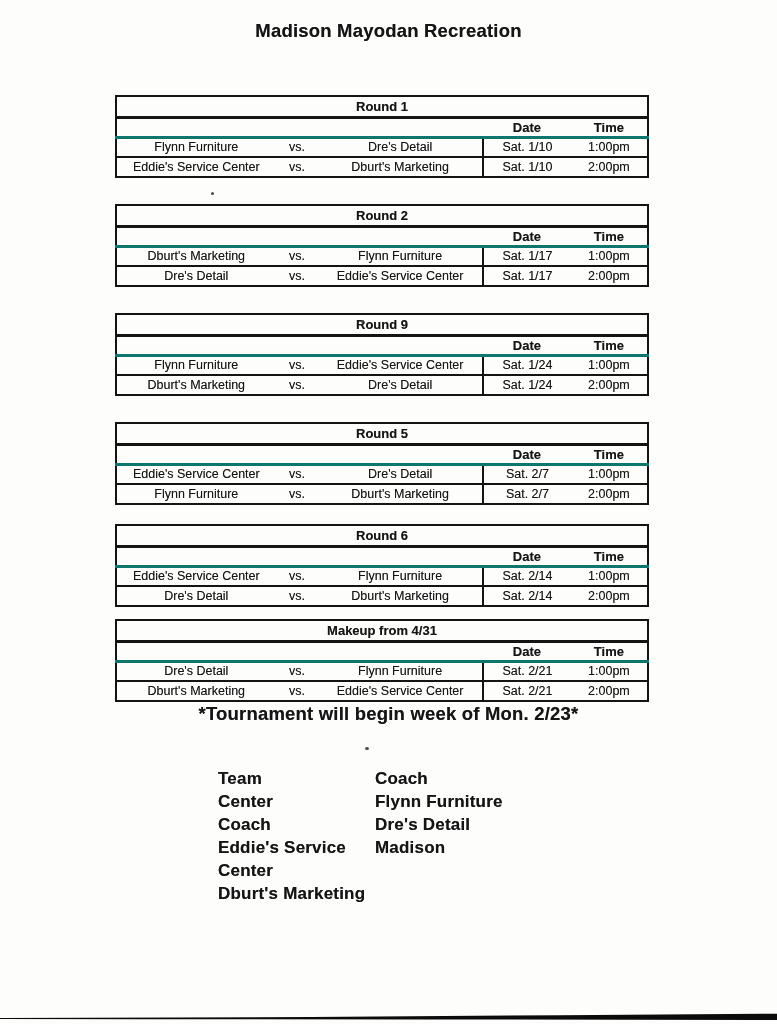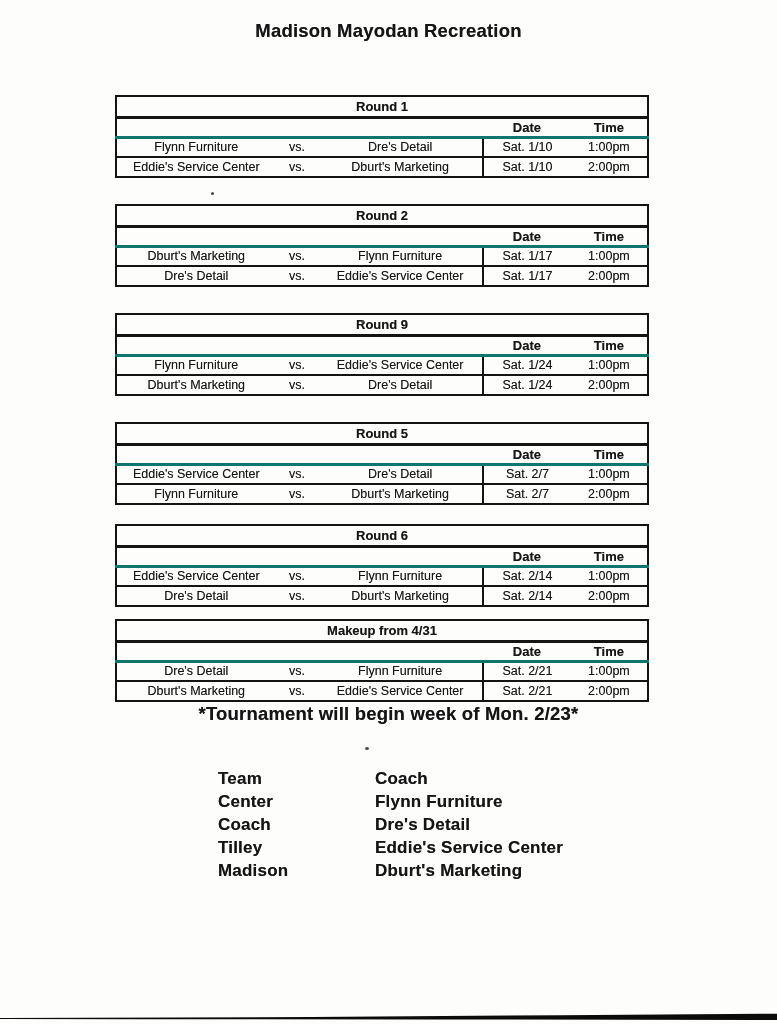--- a/index.html
+++ b/index.html
@@ -305,21 +305,20 @@
 <div class="roster">
   <div>Team</div>
   <div>Coach</div>
 
   <div>Center</div>
   <div>Flynn Furniture</div>
 
   <div>Coach</div>
   <div>Dre's Detail</div>
 
-  <div>Tilley</div>
   <div>Eddie's Service Center</div>
 
   <div>Madison</div>
   <div>Dburt's Marketing</div>
 </div>
 
 <div class="speck speck-1"></div>
 <div class="speck speck-2"></div>
 <div class="speck speck-3"></div>
 <div class="scan-edge"></div>

